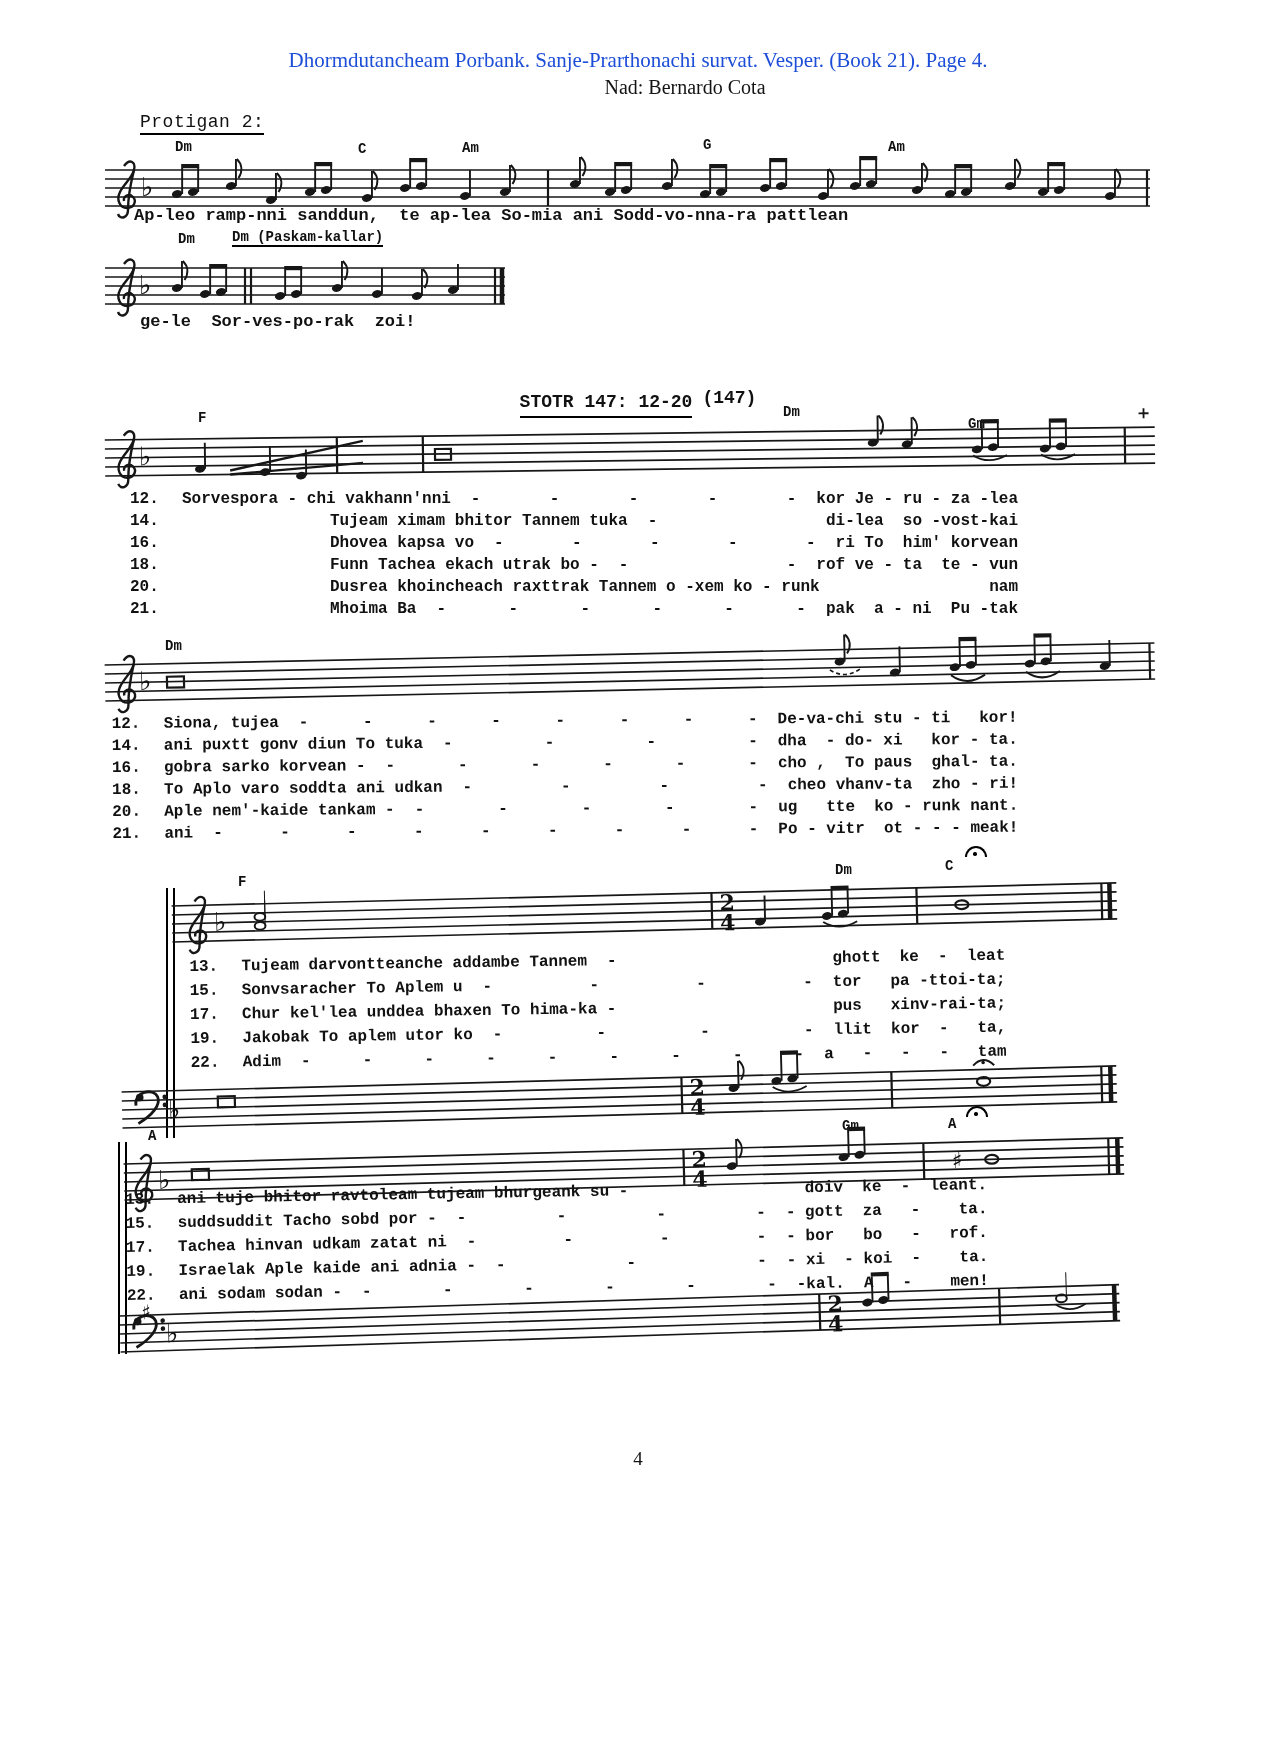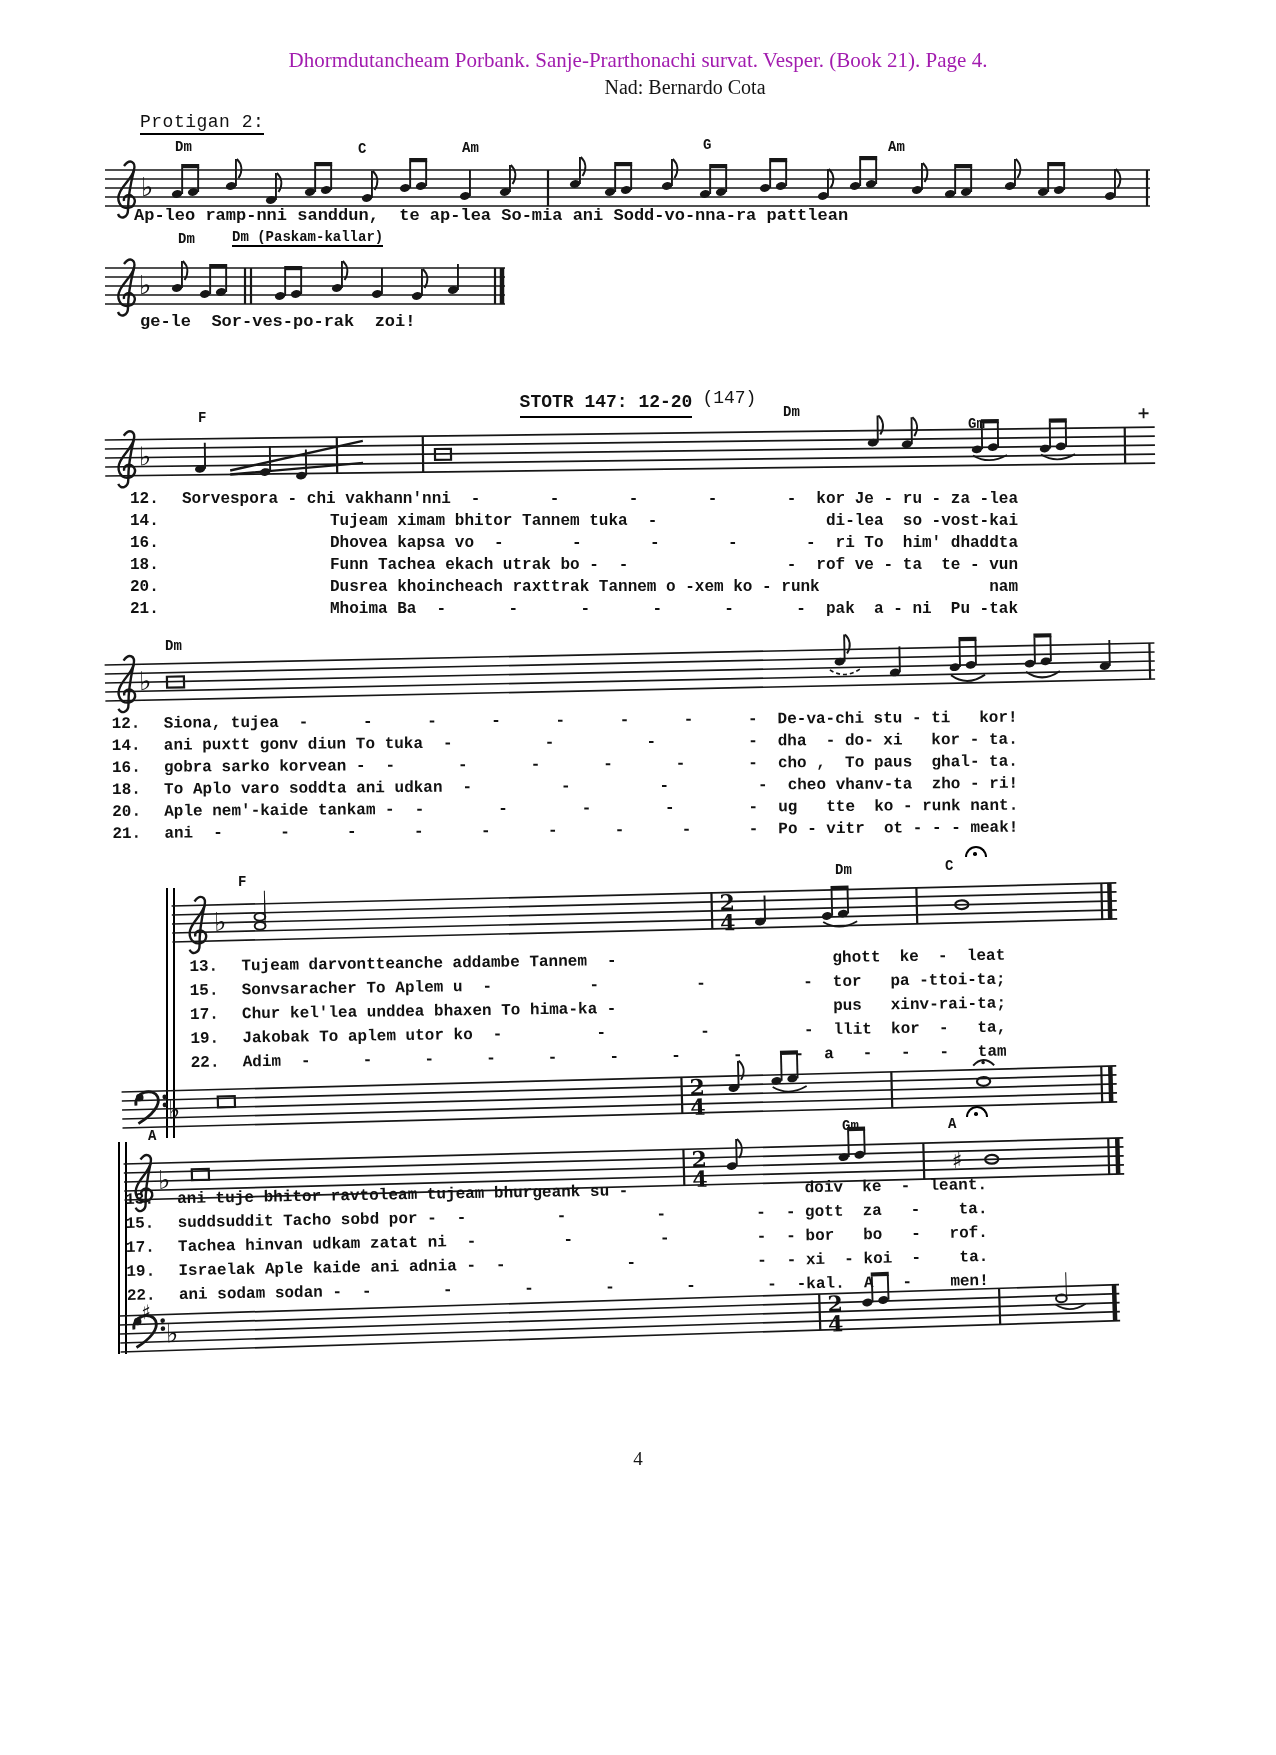--- a/index.html
+++ b/index.html
@@ -1,25 +1,25 @@
 <!DOCTYPE html>
 <html><head>
 <meta charset="utf-8">
 <style>
   html,body{margin:0;padding:0;background:#e8e8e8;}
   .page{position:relative;width:1276px;height:1755px;background:#ffffff;overflow:hidden;
         font-family:"Liberation Mono","DejaVu Sans Mono",monospace;color:#111;}
   .serif{font-family:"Liberation Serif","DejaVu Serif",serif;}
-  .hdr1{position:absolute;top:48px;left:0;width:100%;text-align:center;font-size:21px;color:#a21caf;}
+  .hdr1{position:absolute;top:48px;left:0;width:100%;text-align:center;font-size:21px;color:#1d4ed8;}
   .hdr2{position:absolute;top:76px;left:0;width:100%;text-align:center;font-size:20px;color:#141414;padding-left:47px;}
   .sec-title{position:absolute;font-weight:normal;font-size:18px;letter-spacing:.5px;
              border-bottom:2.5px solid #000;padding-bottom:1px;}
   .stotr-wrap{position:absolute;top:392px;left:0;width:100%;text-align:center;font-weight:bold;font-size:18px;}
   .stotr-wrap .u{border-bottom:2.5px solid #000;padding-bottom:4px;}
-  .stotr-wrap .paren{position:relative;top:-4px;border:none;margin-left:10px;font-weight:normal;}
+  .stotr-wrap .paren{position:relative;top:-4px;border:none;margin-left:10px;font-weight:bold;}
   .chord{position:absolute;font-weight:bold;font-size:14px;white-space:pre;}
   .chord.u{border-bottom:2px solid #000;}
   .lyric{position:absolute;font-weight:bold;font-size:17px;white-space:pre;}
   .vblock{position:absolute;}
   .vrow{display:flex;align-items:baseline;font-weight:bold;font-size:16px;line-height:22px;}
   .vrow .vnum{width:52px;white-space:pre;}
   .vrow .vleft{white-space:pre;}
   .vrow .vmid{flex:1;text-align:justify;text-align-last:justify;white-space:normal;
               padding:0 20px;overflow:hidden;}
   .vrow .vright{margin-left:auto;white-space:pre;text-align:right;}
@@ -207,21 +207,21 @@
     <div class="vrow indent">
       <span class="vnum">14.</span>
       <span class="vleft">Tujeam ximam bhitor Tannem tuka</span>
       <span class="vmid">-</span>
       <span class="vright">di-lea  so -vost-kai</span>
     </div>
     <div class="vrow indent">
       <span class="vnum">16.</span>
       <span class="vleft">Dhovea kapsa vo</span>
       <span class="vmid">- - - - -</span>
-      <span class="vright">ri To  him' dhaddta</span>
+      <span class="vright">ri To  him' korvean</span>
     </div>
     <div class="vrow indent">
       <span class="vnum">18.</span>
       <span class="vleft">Funn Tachea ekach utrak bo -</span>
       <span class="vmid">- -</span>
       <span class="vright">rof ve - ta  te - vun</span>
     </div>
     <div class="vrow indent">
       <span class="vnum">20.</span>
       <span class="vleft">Dusrea khoincheach raxttrak Tannem o -xem ko - runk</span>

